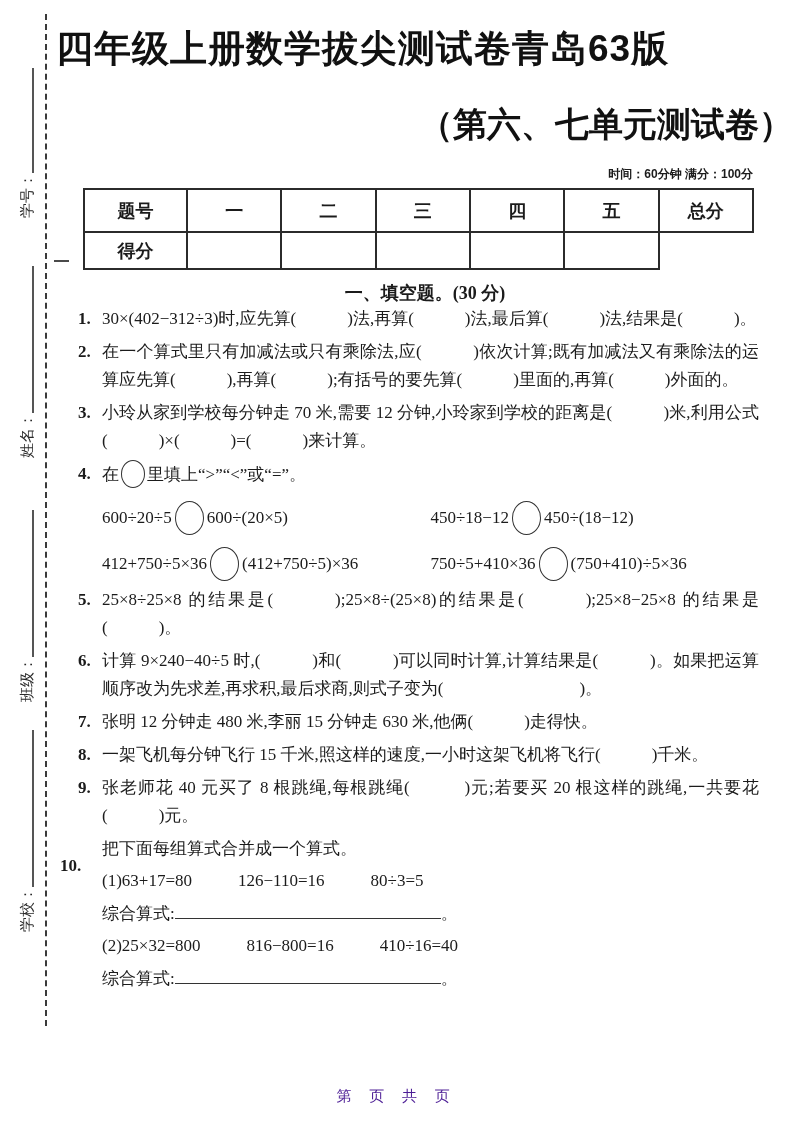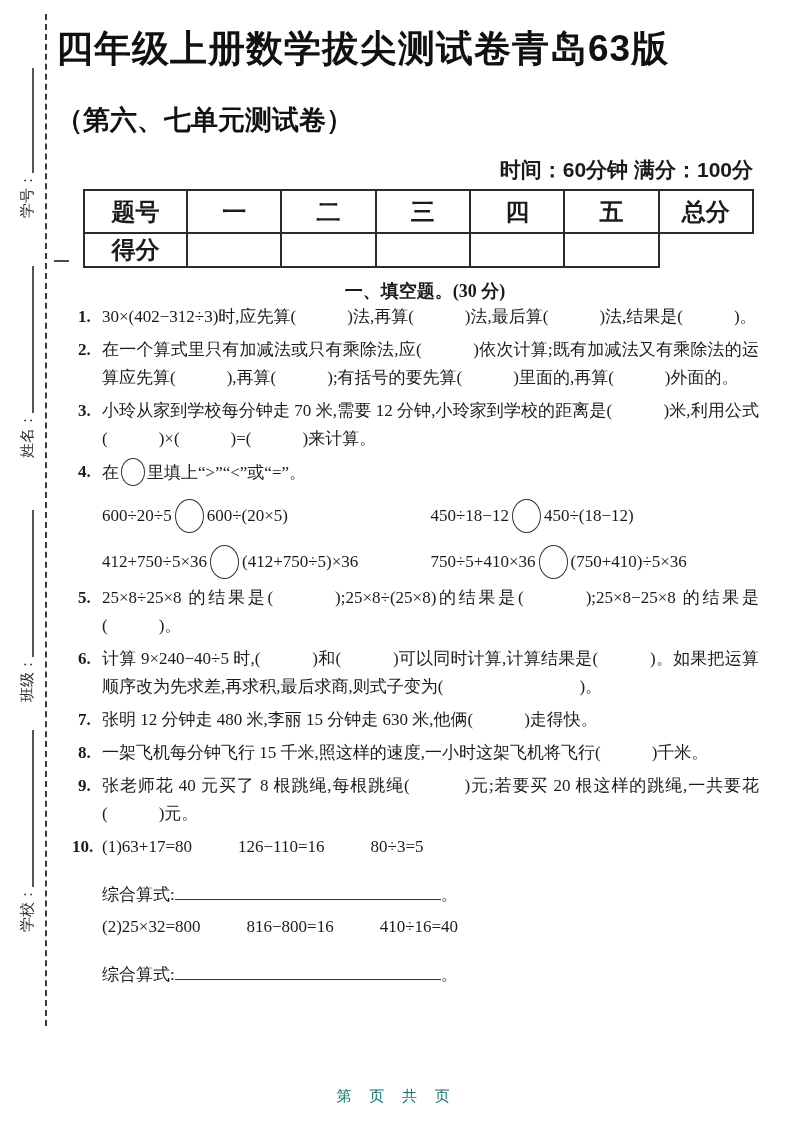--- a/index.html
+++ b/index.html
@@ -26,62 +26,62 @@
   .f-xuexiao { top:932px; width:202px; }
 
   
   .main { position:absolute; left:56px; top:0; width:737px; }
   .title {
     margin-top:24px; text-align:left;
     font-family:"Liberation Sans", sans-serif; font-weight:900;
     font-size:37px; letter-spacing:1px; color:#111;
   }
   .subtitle {
-    margin-top:28px; text-align:left;
+    margin-top:28px; text-align:right;
     font-family:"Liberation Sans", sans-serif; font-weight:900;
-    font-size:27px; color:#111;
+    font-size:34px; color:#111;
   }
   .meta {
     margin-top:18px; padding-right:40px; text-align:right;
-    font-family:"Liberation Sans", sans-serif; font-weight:600; font-size:21px;
+    font-family:"Liberation Sans", sans-serif; font-weight:600; font-size:12px;
   }
   table.score-table {
     margin:5px 0 0 27px; width:671px; border-collapse:collapse; table-layout:fixed;
   }
   table.score-table td {
     border:2.5px solid #2b2b2b; text-align:center; vertical-align:middle;
-    font-weight:bold; font-size:24px; height:43px;
+    font-weight:bold; font-size:18px; height:43px;
   }
   table.score-table td.first { width:103px; }
-  table.score-table tr.score-row td { height:28px; }
+  table.score-table tr.score-row td { height:37px; }
 
   .section-heading { margin:11px 0 0 1px; font-size:18px; font-weight:bold;text-align:center; }
 
   .q {
     position:relative; padding-left:46px; padding-right:34px; margin-bottom:5px;
     font-size:17px; line-height:28px; text-align:justify;
   }
   .q-num { position:absolute; left:22px; top:0; font-weight:bold; }
-  .q10-num { left:16px; }
+  .q10-num { left:4px;margin-top:17px; }
 
   .circle {
     display:inline-block; width:24px; height:28px; border:1.7px solid #333;
     border-radius:50%; vertical-align:-8px; margin:0 2px;
   }
   .cmp-row { display:flex; margin-top:12px; }
   .cmp-item { flex:1; display:flex; align-items:center; white-space:nowrap; }
   .cmp-item .circle { width:29px; height:34px; margin:0 3px; }
 
   .eq-row { display:flex; gap:46px; margin-top:4px; white-space:nowrap; }
-  .ans-row { margin-top:20px; }
+  .ans-row { margin-top:5px; }
   .ans-line { display:inline-block; width:266px; height:14px; border-bottom:1.7px solid #333; }
 
   .footer {
     position:absolute; bottom:16px; left:0; width:100%; text-align:center;
-    font-size:15px; letter-spacing:7px; color:#0f766e;
+    font-size:15px; letter-spacing:7px; color:#4c1d95;
   }
 </style>
 </head>
 <body>
 
 <div class="fold-line"></div>
 <div class="fold-tick"></div>
 
 <div class="sidebar-field f-xuehao">
   <span>学号：</span>
@@ -194,20 +194,21 @@
     <span>一架飞机每分钟飞行 15 千米,照这样的速度,一小时这架飞机将飞行(　　　)千米。</span>
   </div>
 
   <div class="q">
     <span class="q-num">9.</span>
     <span>张老师花 40 元买了 8 根跳绳,每根跳绳(　　　)元;若要买 20 根这样的跳绳,一共要花(　　　)元。</span>
   </div>
 
   <div class="q">
     <span class="q-num q10-num">10.</span>
+    <span>把下面每组算式合并成一个算式。</span>
     <div class="eq-row">
       <span>(1)63+17=80</span>
       <span>126−110=16</span>
       <span>80÷3=5</span>
     </div>
     <div class="ans-row">
       <span>综合算式:</span><span class="ans-line"></span><span>。</span>
     </div>
     <div class="eq-row">
       <span>(2)25×32=800</span>

